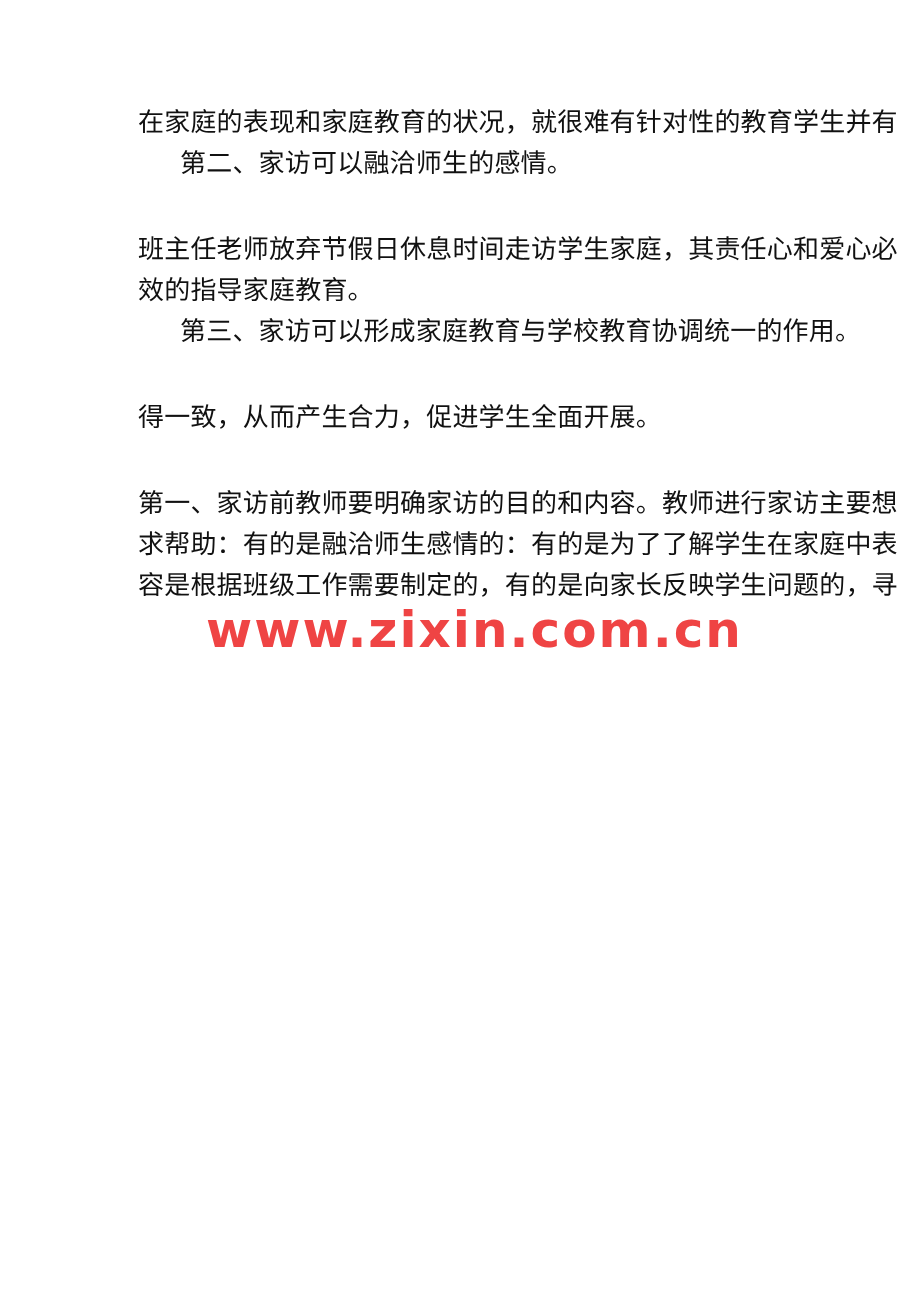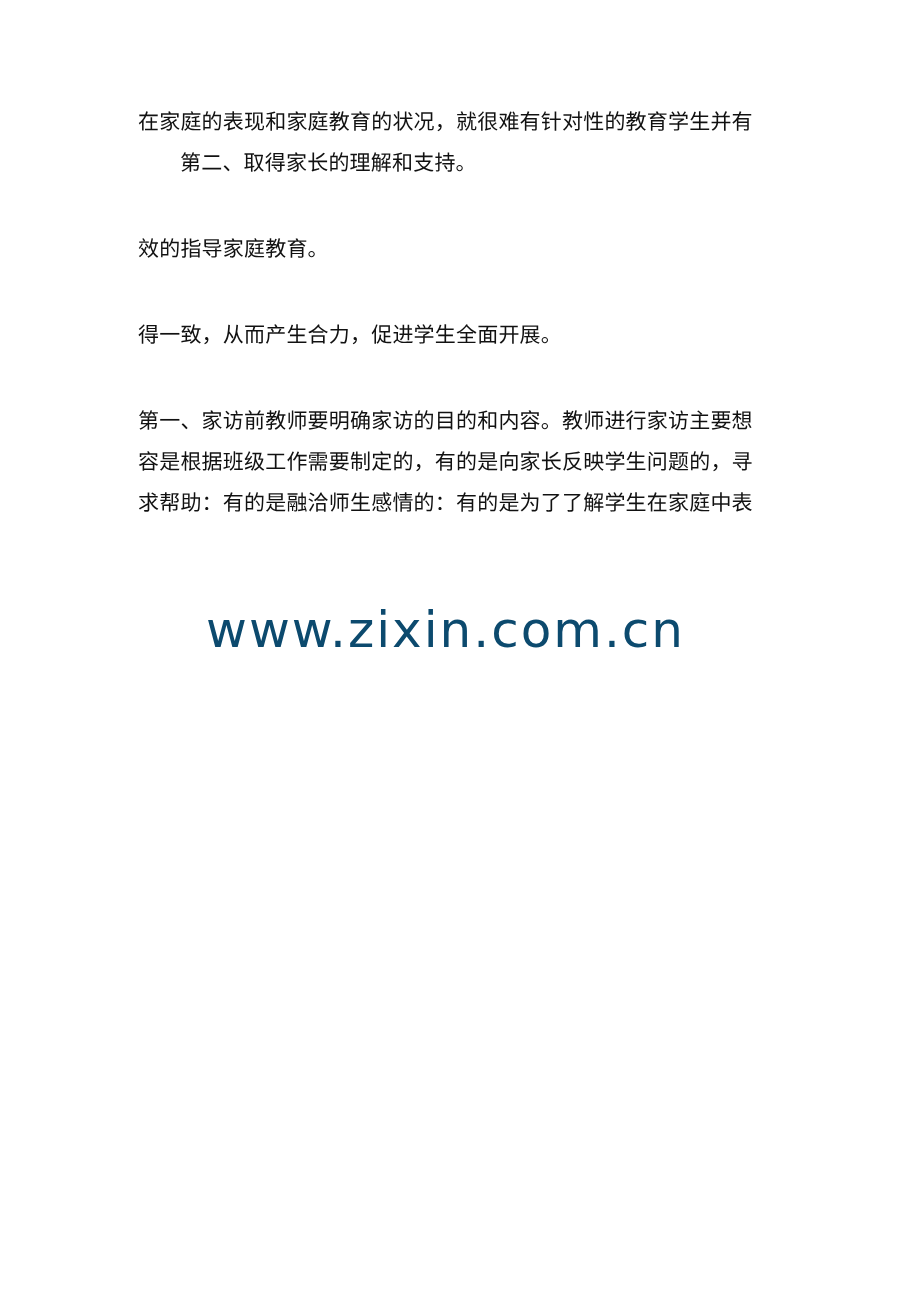--- a/index.html
+++ b/index.html
@@ -17,33 +17,33 @@
     font-family: "Liberation Serif", "DejaVu Serif", serif;
     color: #111111;
   }
   .watermark {
     position: absolute;
     left: 206px;
     top: 601px;
     z-index: 0;
     font-family: "DejaVu Sans", "Liberation Sans", sans-serif;
     font-size: 50px;
-    font-weight: 400;
+    font-weight: 700;
     letter-spacing: 2px;
-    color: #0c4a6e;
+    color: #ef4444;
     white-space: nowrap;
     user-select: none;
   }
   .content {
     position: absolute;
     left: 138px;
     top: 102px;
     width: 640px;
     z-index: 1;
-    font-size: 21px;
+    font-size: 26px;
     line-height: 41px;
     letter-spacing: 0.2px;
   }
   .block {
     margin: 0 0 45px 0;
   }
   .block:last-child {
     margin-bottom: 0;
   }
   .line {
@@ -55,27 +55,29 @@
   }
 </style>
 </head>
 <body>
 
 <div class="page">
   <div class="watermark">www.zixin.com.cn</div>
   <div class="content">
       <div class="block">
         <div class="line">在家庭的表现和家庭教育的状况，就很难有针对性的教育学生并有</div>
-        <div class="line indent">第二、取得家长的理解和支持。</div>
+        <div class="line indent">第二、家访可以融洽师生的感情。</div>
       </div>
       <div class="block">
+        <div class="line">班主任老师放弃节假日休息时间走访学生家庭，其责任心和爱心必</div>
         <div class="line">效的指导家庭教育。</div>
+        <div class="line indent">第三、家访可以形成家庭教育与学校教育协调统一的作用。</div>
       </div>
       <div class="block">
         <div class="line">得一致，从而产生合力，促进学生全面开展。</div>
       </div>
       <div class="block">
         <div class="line">第一、家访前教师要明确家访的目的和内容。教师进行家访主要想</div>
+        <div class="line">求帮助：有的是融洽师生感情的：有的是为了了解学生在家庭中表</div>
         <div class="line">容是根据班级工作需要制定的，有的是向家长反映学生问题的，寻</div>
-        <div class="line">求帮助：有的是融洽师生感情的：有的是为了了解学生在家庭中表</div>
       </div>
     </div>
 </div>
 
 </body></html>

